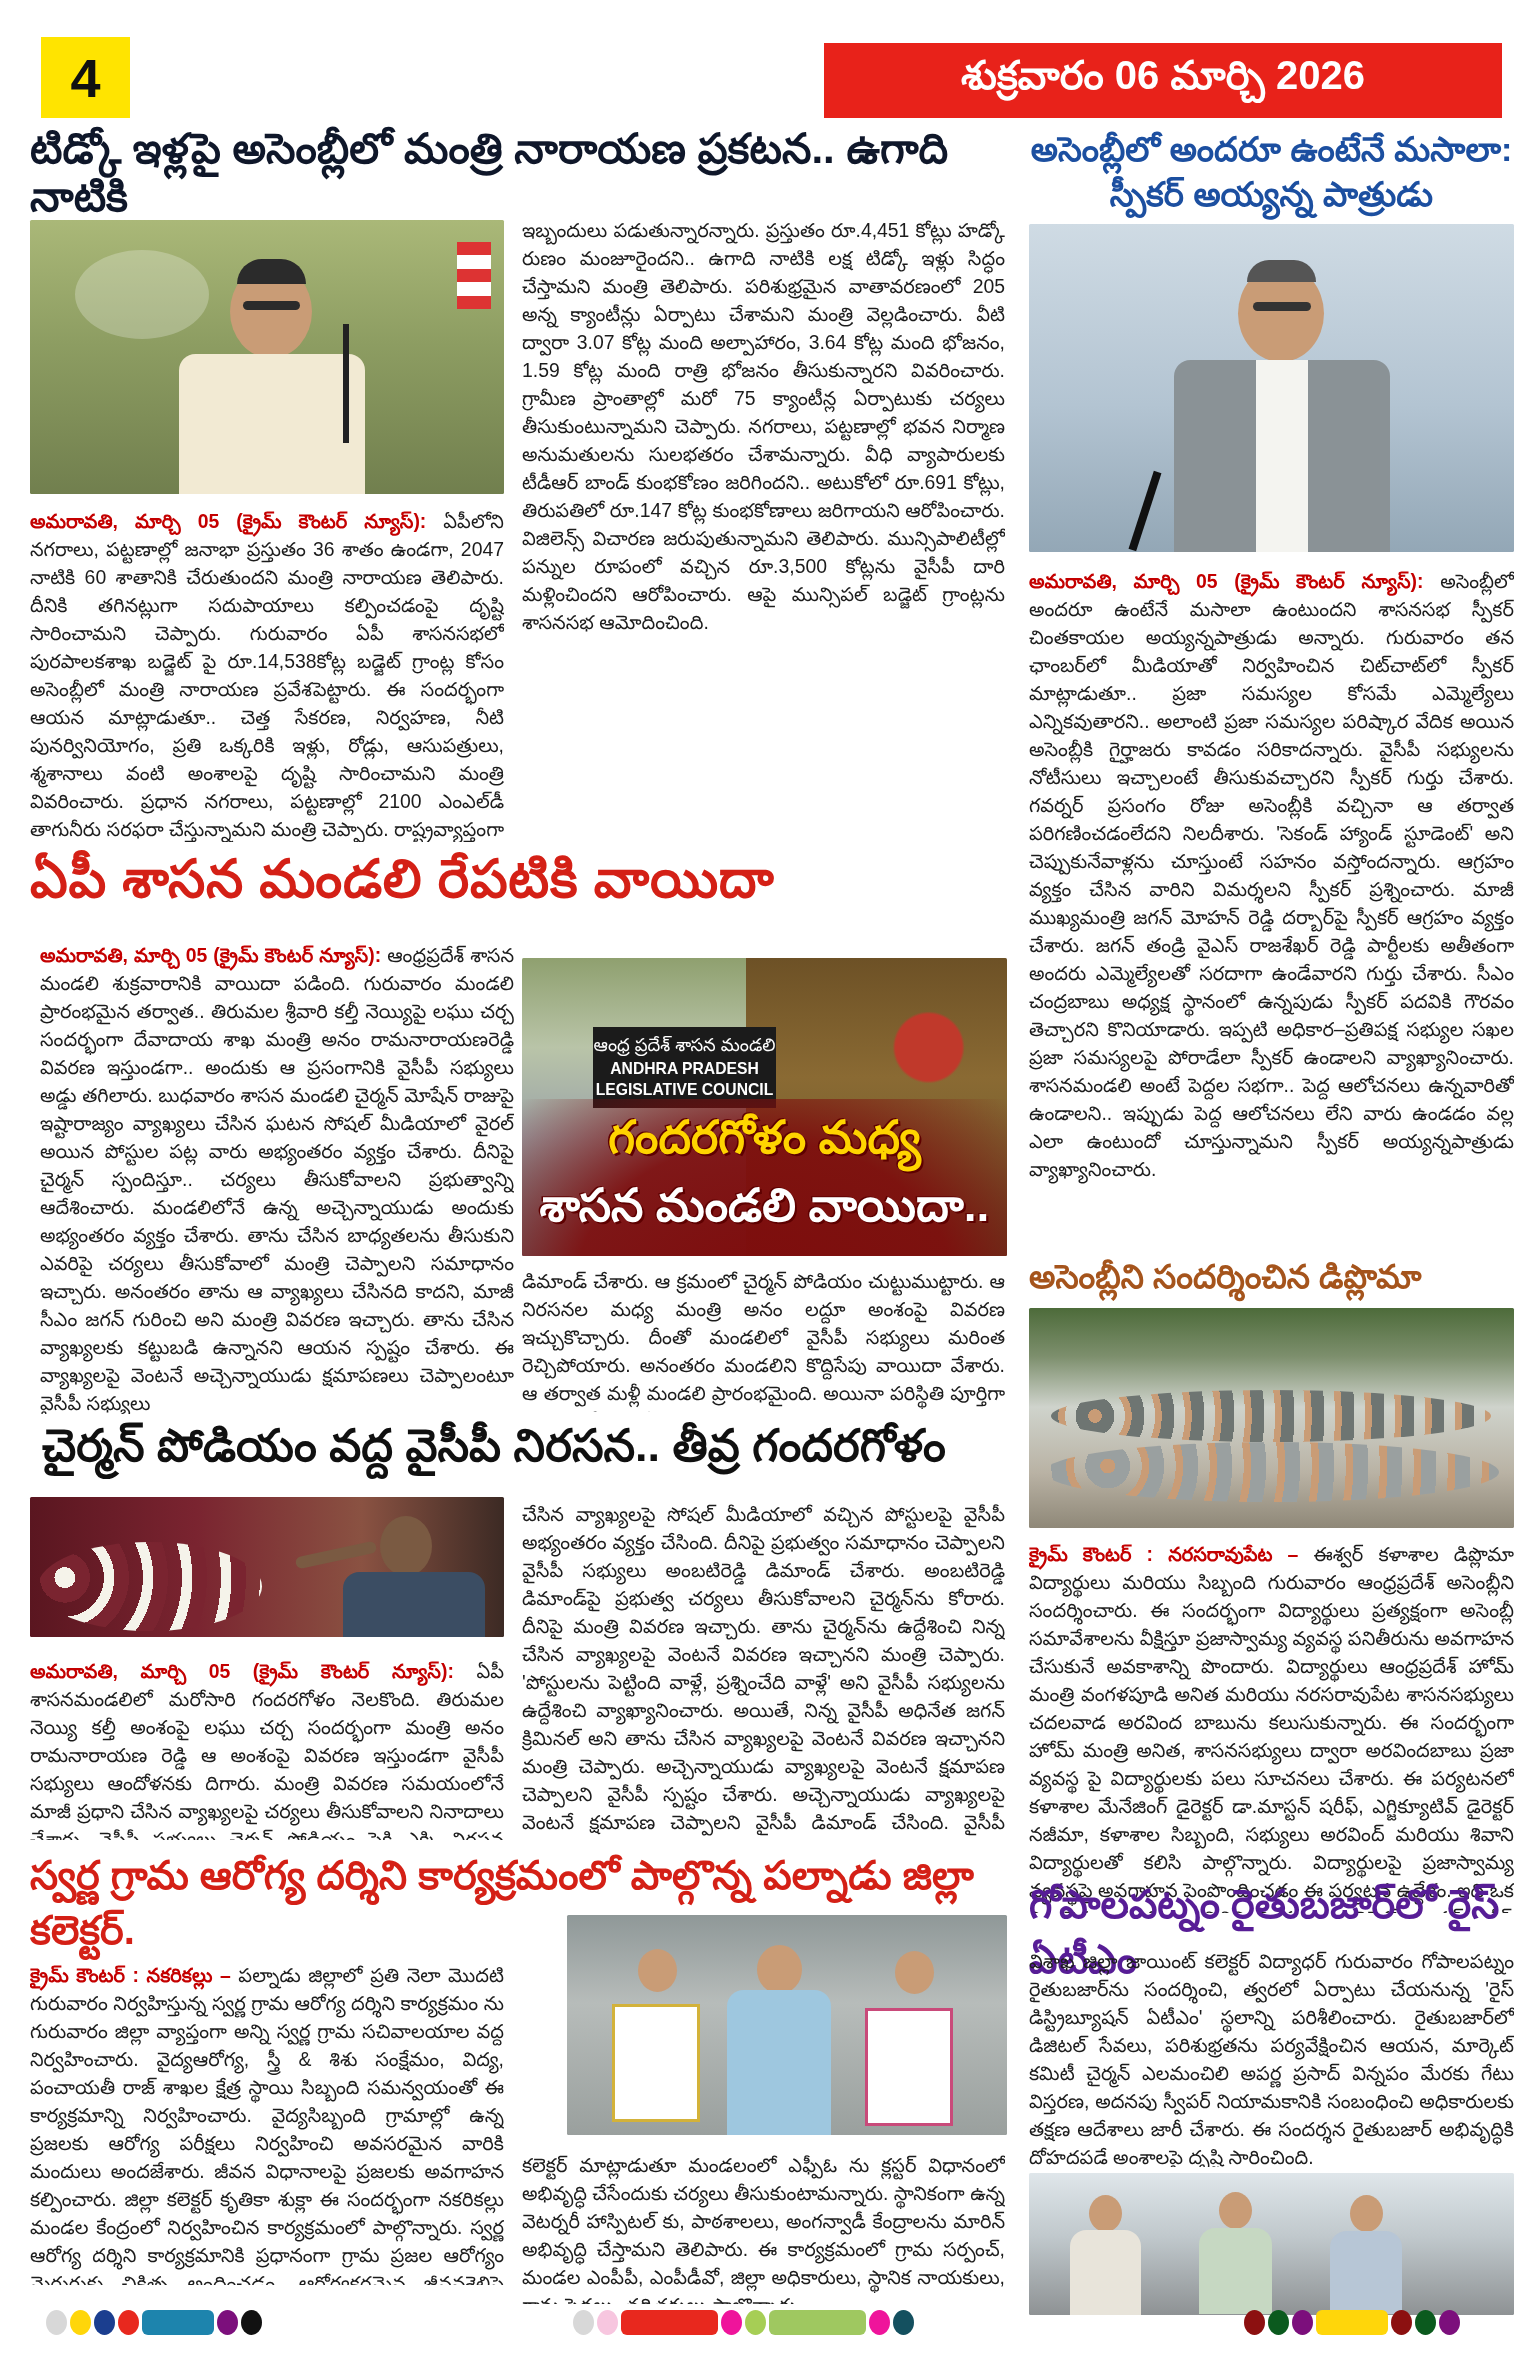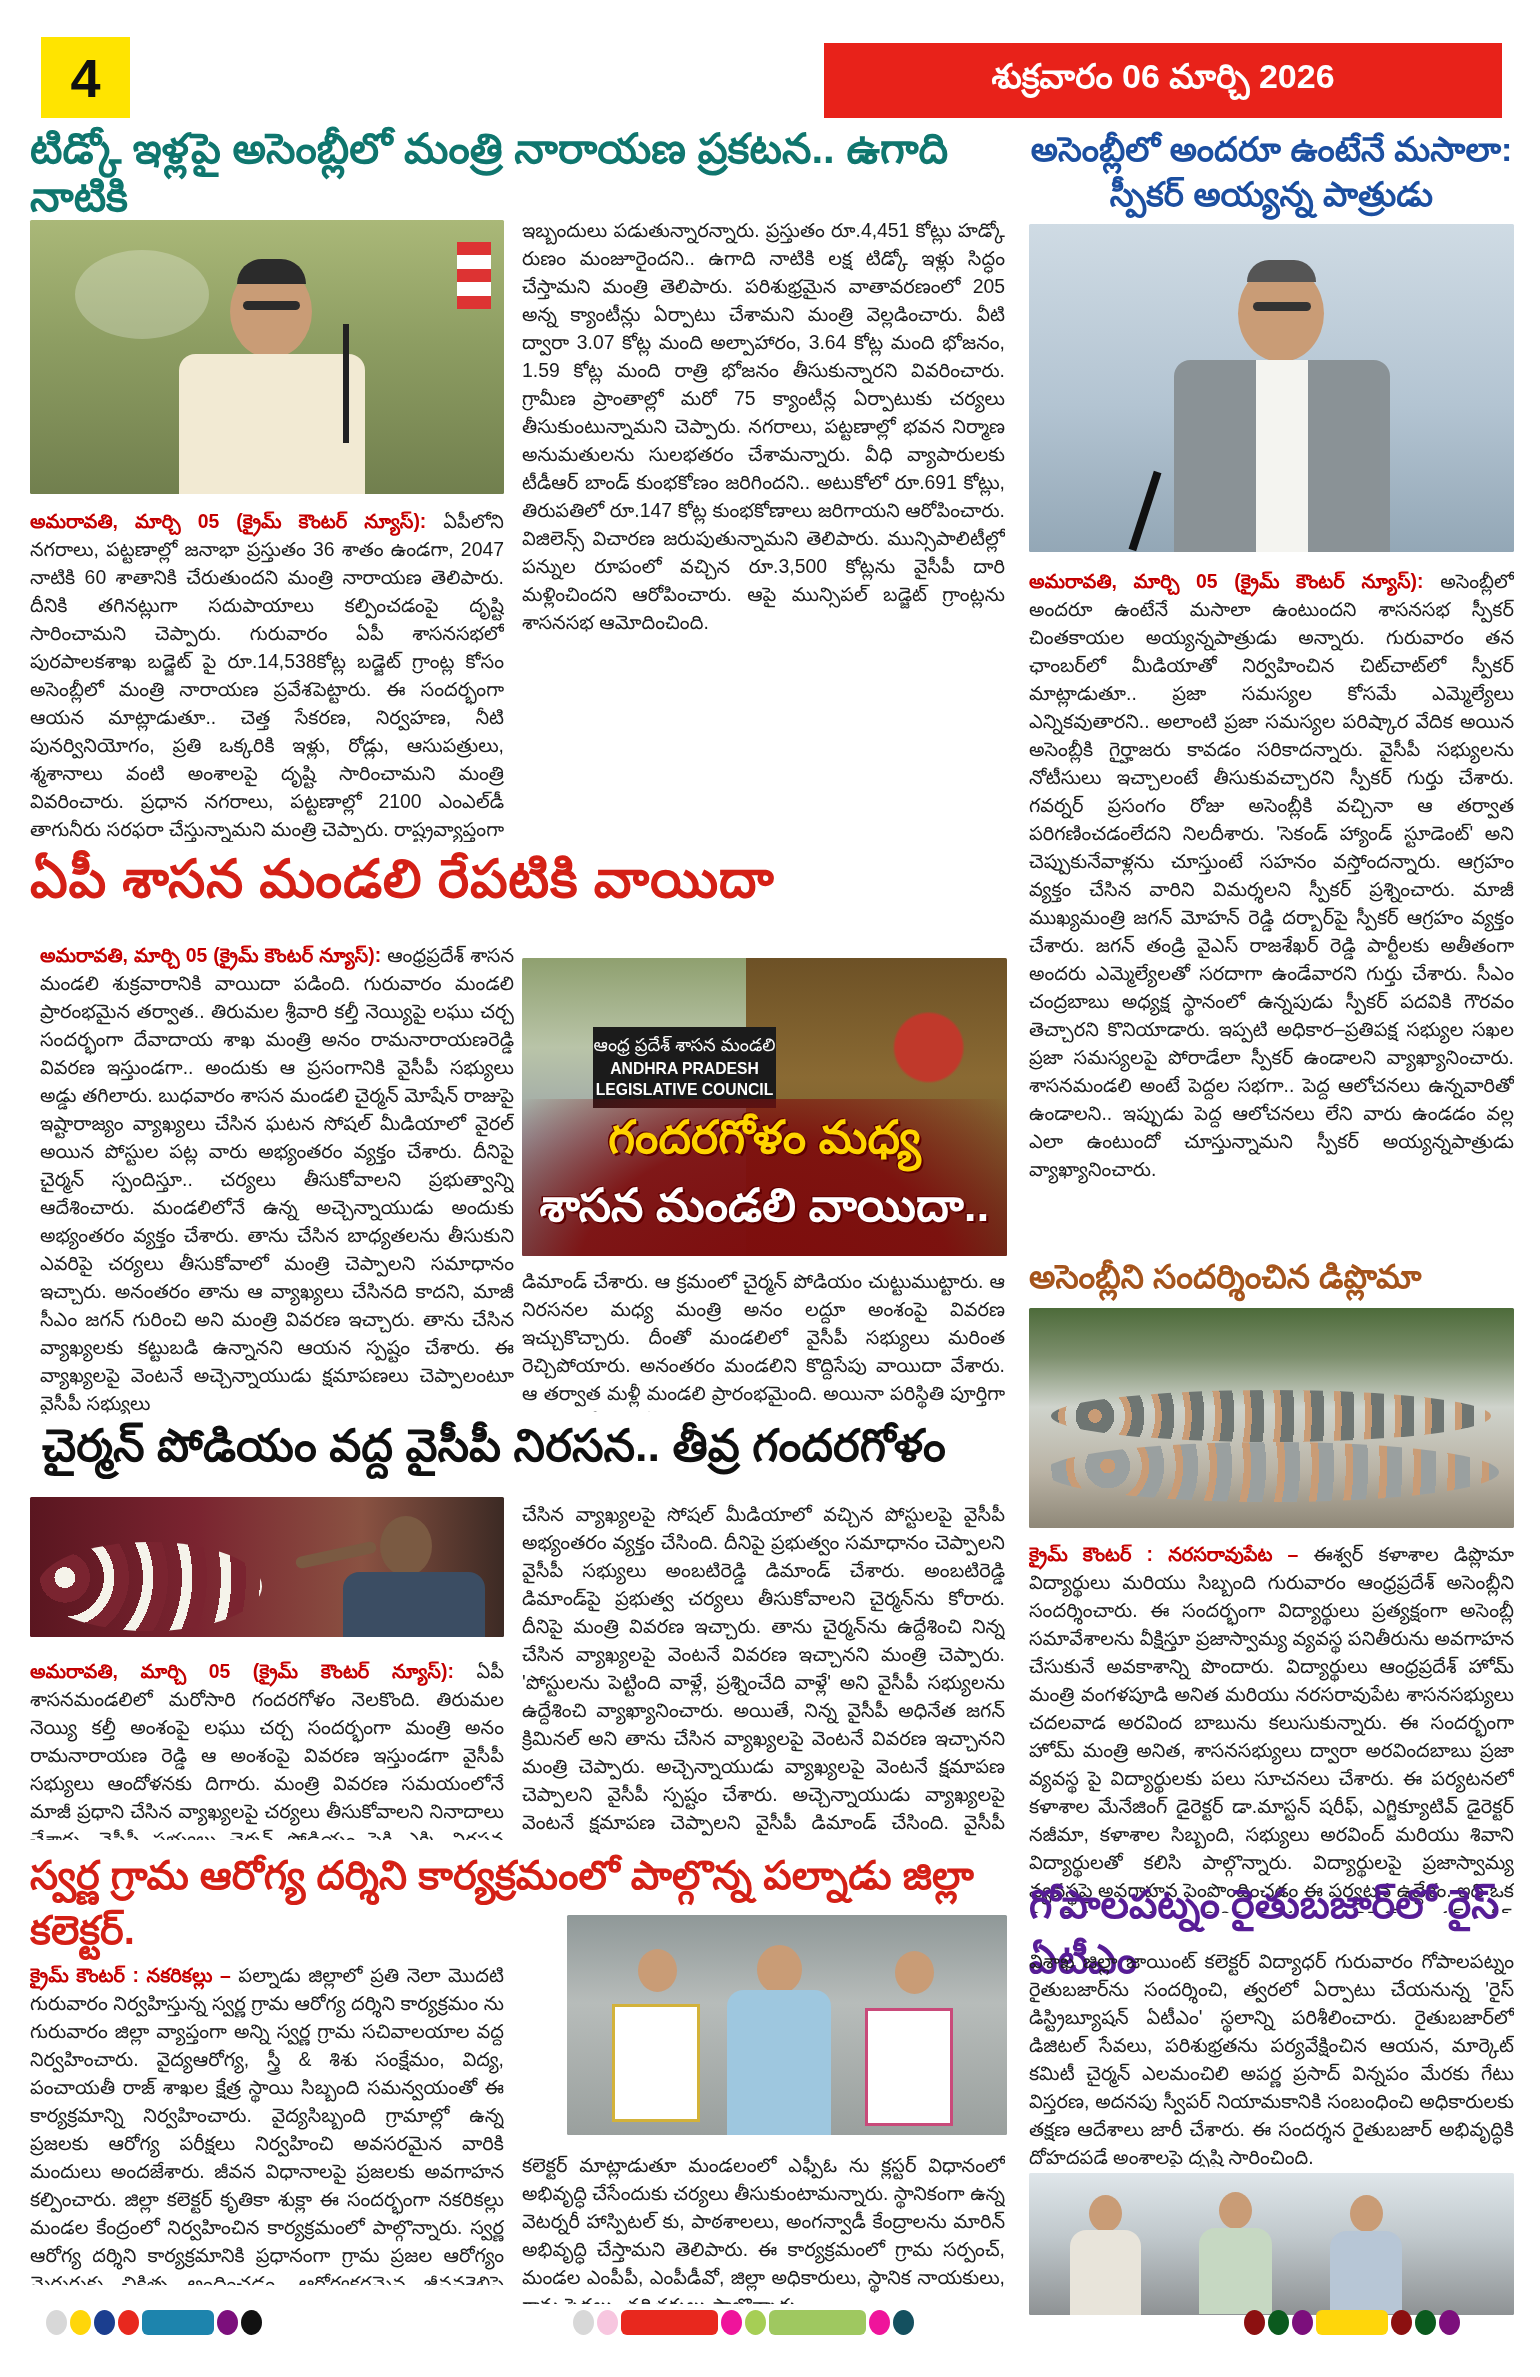--- a/index.html
+++ b/index.html
@@ -5,23 +5,23 @@
   html,body{margin:0;padding:0;background:#ffffff;}
   #page{position:relative;width:1541px;height:2377px;background:#ffffff;overflow:hidden;
         font-family:"Liberation Sans","DejaVu Sans",sans-serif;}
   .abs{position:absolute;}
   
   .pagenum{background:#ffe400;color:#111;font-size:54px;font-weight:bold;
            display:flex;align-items:center;justify-content:center;}
   .mast{background:#1f5ca9;display:flex;align-items:center;justify-content:center;}
   .mast span{color:#ffe400;font-size:34px;font-weight:bold;}
   .dateband{background:#e8221a;display:flex;align-items:center;justify-content:center;}
-  .dateband span{color:#ffffff;font-size:34px;font-weight:bold;}
+  .dateband span{color:#ffffff;font-size:40px;font-weight:bold;}
   
-  .h-main{color:#0f766e;font-size:42px;font-weight:bold;line-height:48px;}
+  .h-main{color:#0f172a;font-size:42px;font-weight:bold;line-height:48px;}
   .h-right{color:#1c4fa0;font-size:34px;font-weight:bold;line-height:45px;text-align:center;}
   .h-bigred{color:#d42016;font-size:53px;font-weight:bold;letter-spacing:0.7px;}
   .h-black{color:#101010;font-size:45px;font-weight:bold;}
   .h-red2{color:#d42016;font-size:40px;font-weight:bold;}
   .h-sub{color:#1c1c1c;font-size:28px;font-weight:bold;}
   .h-brown{color:#a5541c;font-size:33px;font-weight:bold;}
   .h-purple{color:#571d96;font-size:40px;font-weight:bold;}
   
   .body-text{font-size:19.4px;line-height:28px;text-align:justify;color:#1c1c1c;overflow:hidden;}
   .byline{color:#c40000;font-weight:bold;}

